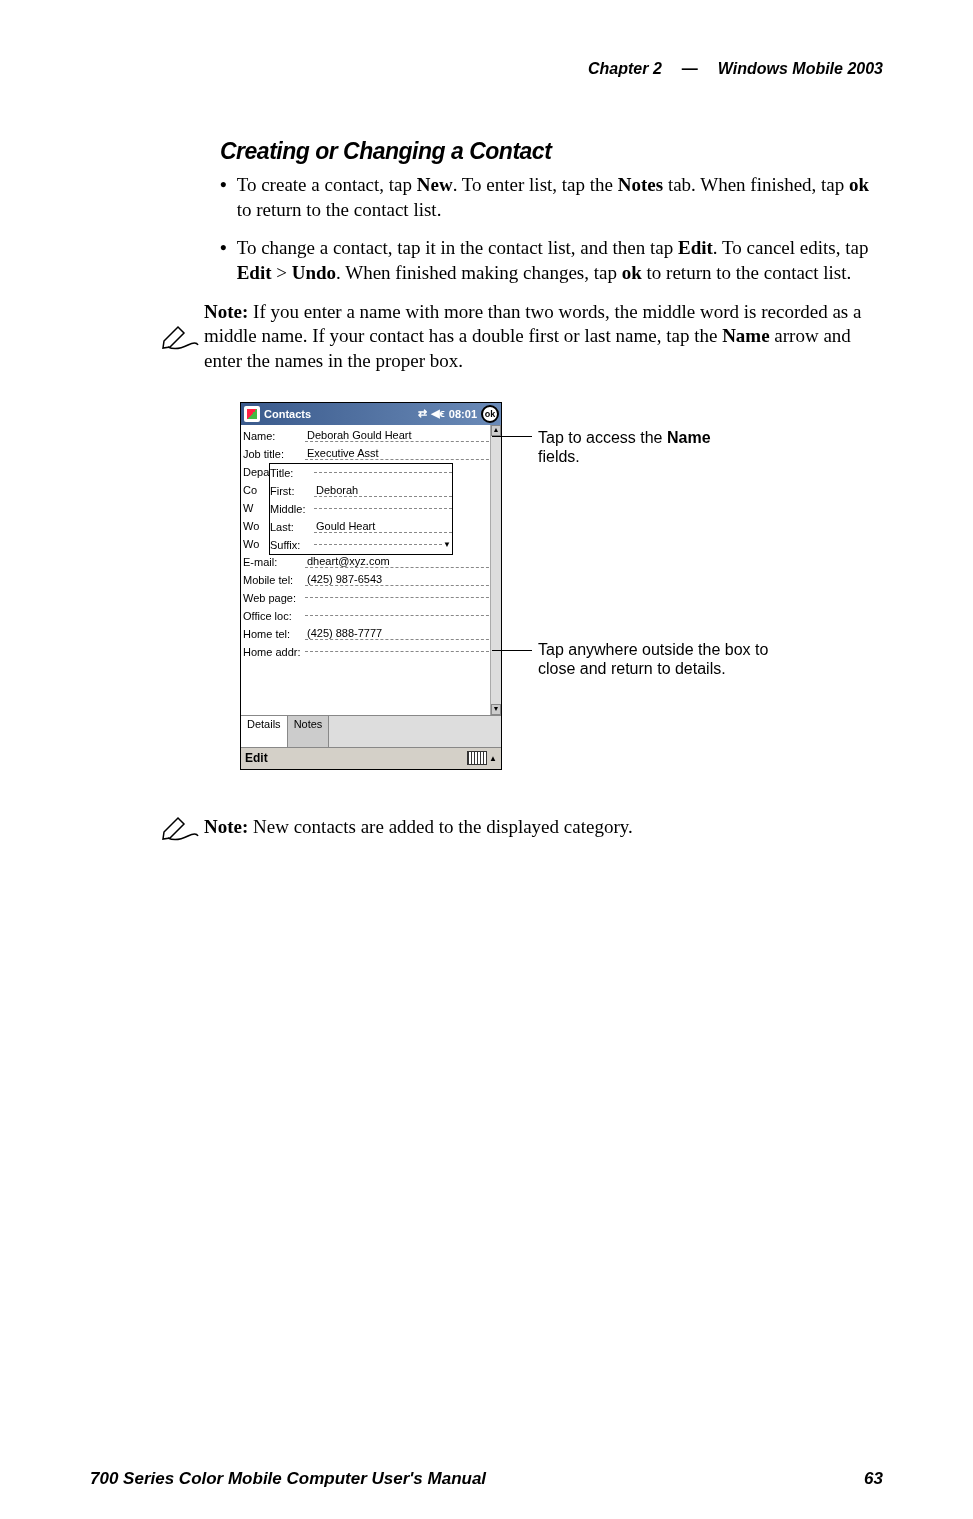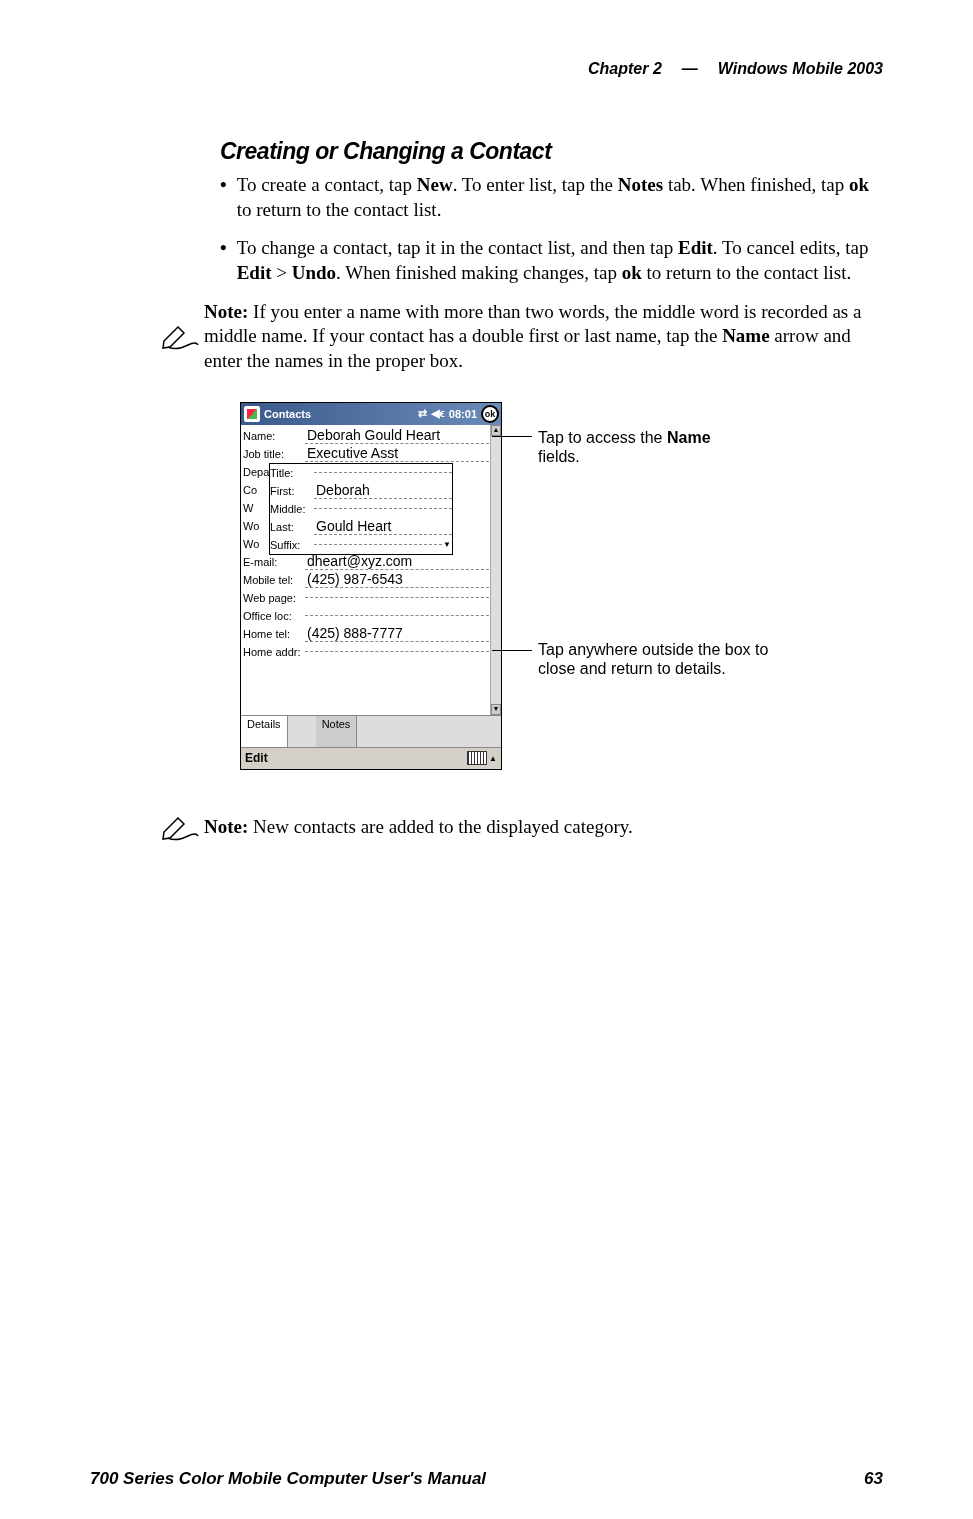--- a/index.html
+++ b/index.html
@@ -130,21 +130,21 @@
     }
     .form-label {
       width: 62px;
       text-align: left;
       padding-right: 4px;
       font-size: 11px;
     }
     .form-value {
       flex: 1;
       border-bottom: 1px dashed #888;
-      font-size: 14px;
+      font-size: 11px;
       padding-left: 2px;
     }
     .dropdown-arrow {
       width: 10px;
       font-size: 8px;
       text-align: center;
     }
     .scrollbar {
       position: absolute;
       right: 0; top: 0; bottom: 0;
@@ -166,21 +166,20 @@
       background: #fff;
       border: 1px solid #000;
       z-index: 5;
     }
     .popup .form-label { width: 44px; }
     .tabs {
       display: flex;
       background: #ddd;
       height: 32px;
       border-top: 1px solid #888;
-      gap: 28px;
     }
     .tab {
       padding: 2px 6px;
       font-size: 11px;
       border-right: 1px solid #888;
       background: #ccc;
     }
     .tab.active { background: #fff; }
     .menubar {
       height: 22px;

